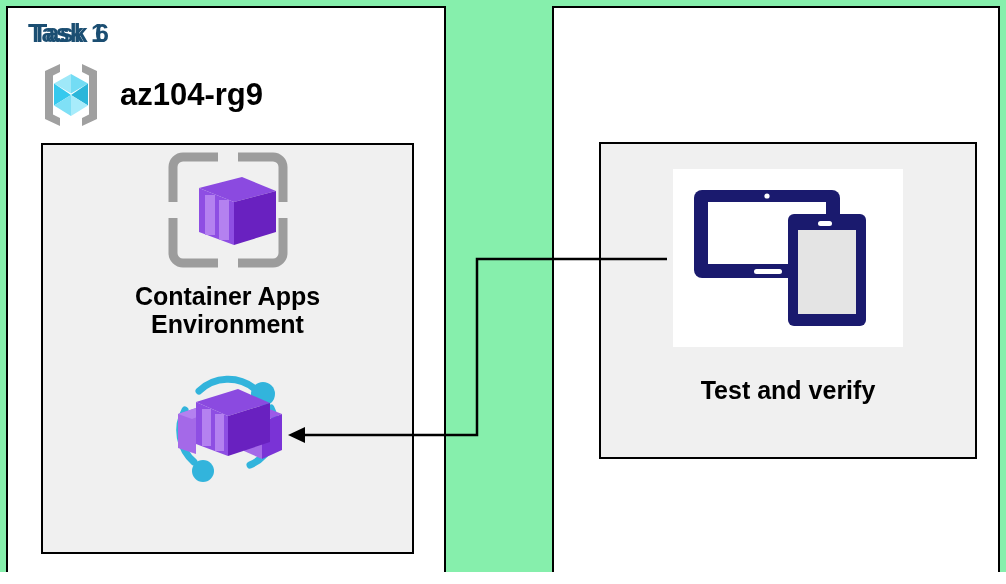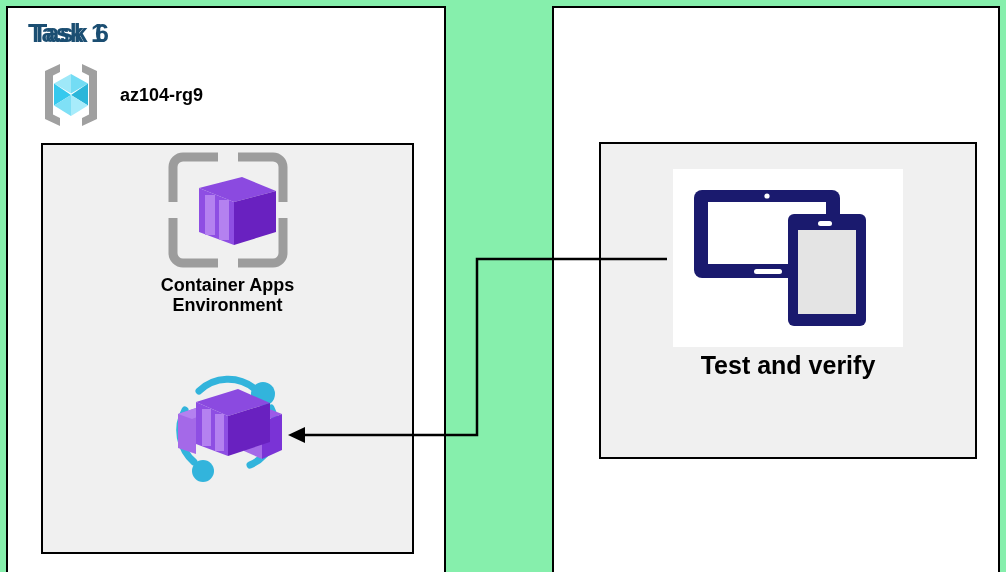--- a/index.html
+++ b/index.html
@@ -43,21 +43,21 @@
   #rg-row {
     position: absolute;
     left: 34px;
     top: 58px;
     display: flex;
     align-items: center;
     gap: 12px;
   }
   #rg-label {
     font-weight: bold;
-    font-size: 18px;
+    font-size: 31px;
     color: #000000;
     white-space: nowrap;
   }
 
   
   .inner-box {
     position: absolute;
     background: #f0f0f0;
     border: 2px solid #000000;
     box-sizing: border-box;
@@ -67,46 +67,46 @@
 
   
   .node {
     position: absolute;
     display: flex;
     flex-direction: column;
     align-items: center;
   }
   .node-label {
     font-weight: bold;
-    font-size: 18px;
+    font-size: 25px;
     line-height: 1.12;
     color: #000000;
     text-align: center;
     white-space: pre-line;
-    margin-top: 5px;
+    margin-top: 12px;
   }
 
   #node-cae { left: 41px; top: 150px; width: 373px; }
   #node-ca  { left: 41px; top: 370px; width: 373px; }
 
   
   #node-test { left: 599px; top: 169px; width: 378px; }
   #test-tile {
     width: 230px;
     height: 178px;
     background: #ffffff;
     display: flex;
     align-items: center;
     justify-content: center;
   }
   #test-caption {
     font-weight: bold;
     font-size: 25px;
     color: #000000;
-    margin-top: 4px;
+    margin-top: 29px;
     text-align: right;
   }
 
   
   #connector {
     position: absolute;
     left: 0;
     top: 0;
     width: 1006px;
     height: 584px;

